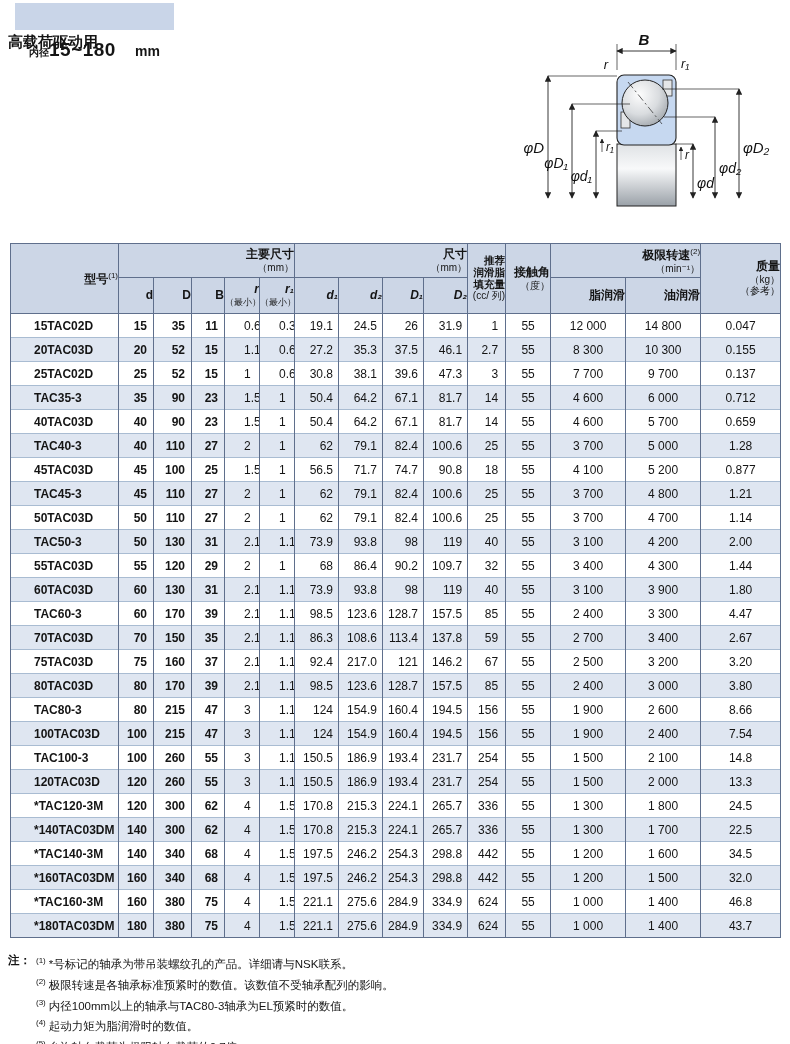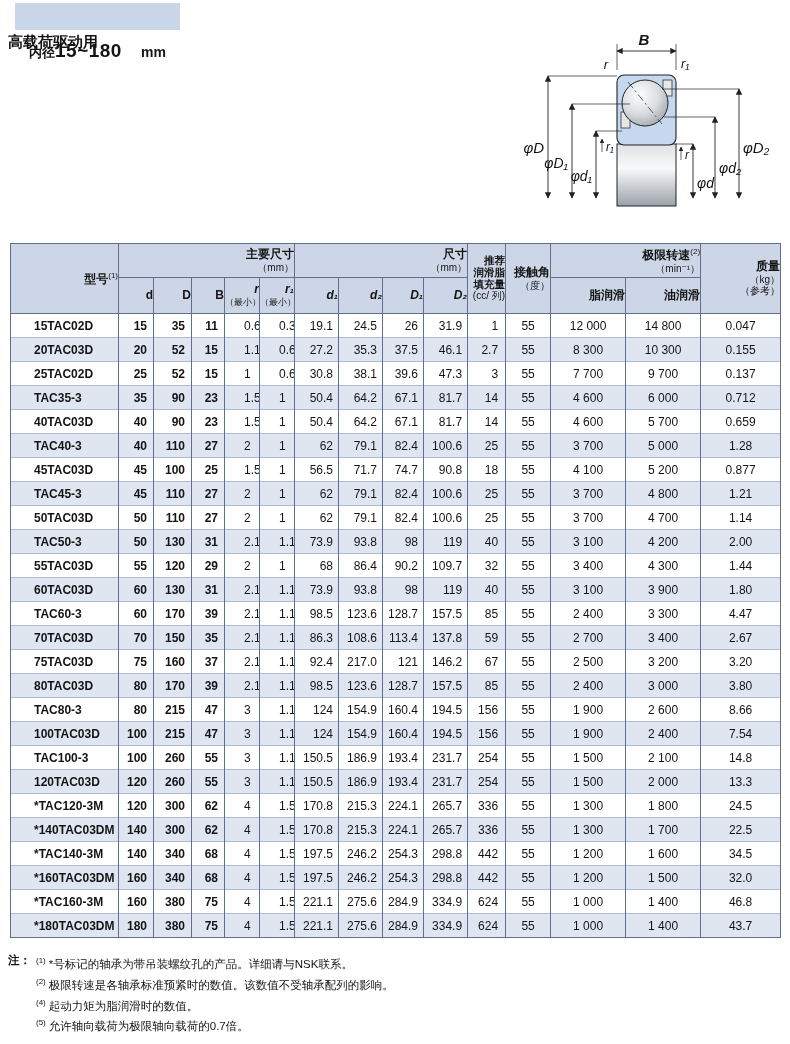--- a/index.html
+++ b/index.html
@@ -15,21 +15,21 @@
   html,body{margin:0;padding:0;background:#fff;}
   #page{
     position:relative;width:790px;height:1044px;background:#ffffff;
     font-family:"Liberation Sans","DejaVu Sans",sans-serif;color:var(--ink);overflow:hidden;
   }
   
   .badge{
     position:absolute;left:15px;top:3px;height:27px;background:var(--badge-bg);
     display:flex;align-items:baseline;padding:0 14px;white-space:nowrap;
   }
-  .badge .pre{font-weight:bold;font-size:13px;line-height:27px;margin-top:36px;}
+  .badge .pre{font-weight:bold;font-size:10px;line-height:27px;margin-top:36px;}
   .badge .size{font-weight:bold;font-size:19px;line-height:27px;letter-spacing:.5px;}
   .badge .unit{font-weight:bold;font-size:14px;margin-left:19px;}
   .subtitle{position:absolute;left:8px;top:33px;font-size:15px;font-weight:bold;font-family:Liberation Serif, serif;}
   
   .diagram{position:absolute;left:484px;top:18px;width:302px;height:214px;}
   .dim{stroke:#222;stroke-width:.9;fill:none;}
   .thin{stroke:#222;stroke-width:.7;fill:none;}
   .dlabel{font-family:"Liberation Sans","DejaVu Sans",sans-serif;font-style:italic;fill:#111;}
   
   .tablewrap{position:absolute;left:10px;top:243px;width:770px;}
@@ -643,18 +643,19 @@
           </tr>
         </tbody>
     </table>
   </div>
 
   <div class="notes notes-flex">
     <div class="note-label">注：</div>
     <div>
         <div class="note-item"><span class="note-sup">(1)</span><span>*号标记的轴承为带吊装螺纹孔的产品。详细请与NSK联系。</span></div>
         <div class="note-item"><span class="note-sup">(2)</span><span>极限转速是各轴承标准预紧时的数值。该数值不受轴承配列的影响。</span></div>
+        <div class="note-item"><span class="note-sup">(3)</span><span>内径100mm以上的轴承与TAC80-3轴承为EL预紧时的数值。</span></div>
         <div class="note-item"><span class="note-sup">(4)</span><span>起动力矩为脂润滑时的数值。</span></div>
         <div class="note-item"><span class="note-sup">(5)</span><span>允许轴向载荷为极限轴向载荷的0.7倍。</span></div>
       </div>
   </div>
 
 </div>
 
 </body></html>

